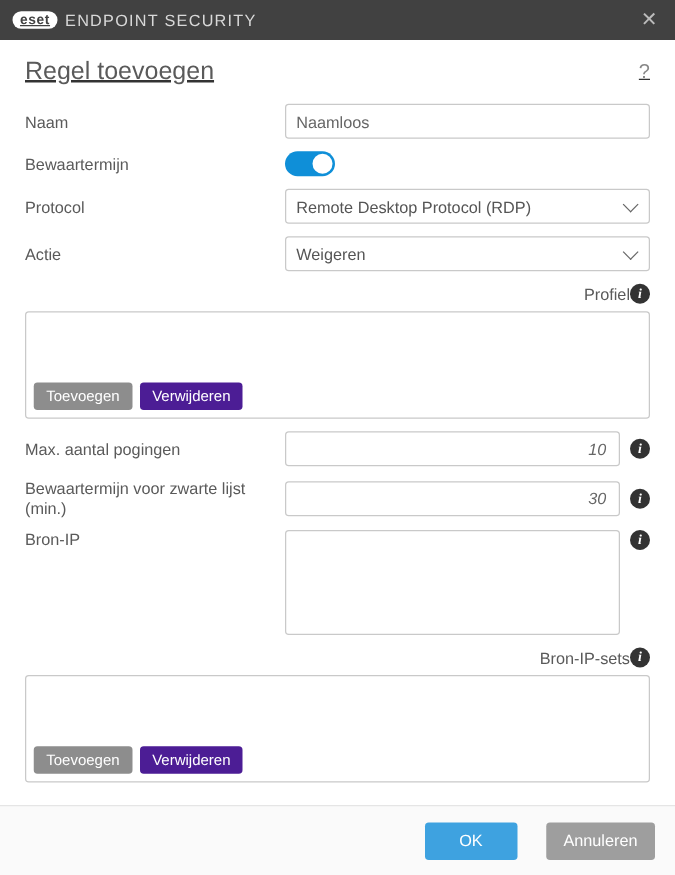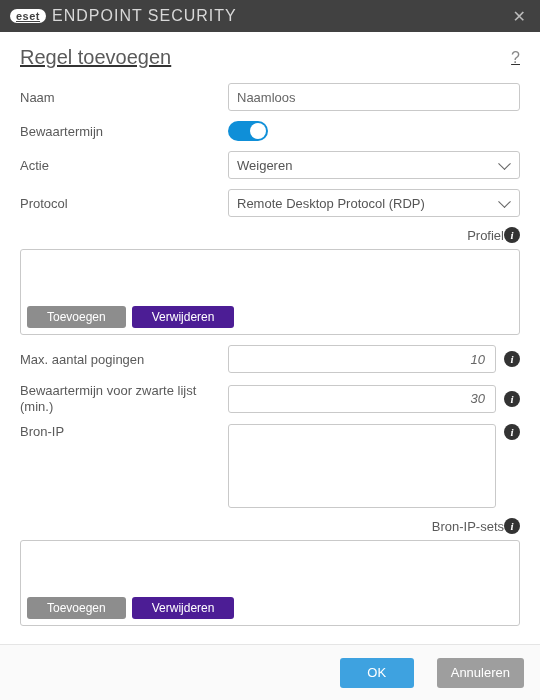--- a/index.html
+++ b/index.html
@@ -1,20 +1,20 @@
 <!DOCTYPE html>
 <html><head>
 <meta charset="utf-8">
 <style>
 * { box-sizing: border-box; margin: 0; padding: 0; }
 body { font-family: "Segoe UI", Arial, sans-serif; font-size: 13px; color: #333; background: #fff; width: 540px; height: 700px; overflow: hidden; display: flex; flex-direction: column; }
 .titlebar { height: 32px; background: #414141; color: #cfcfcf; display: flex; align-items: center; padding: 0 10px; }
 .logo { display: flex; align-items: center; gap: 6px; }
 .logo-badge { background: #fff; color: #414141; font-weight: 700; font-size: 11px; padding: 1px 6px; border-radius: 9px; letter-spacing: 0.5px; text-decoration: underline; }
-.logo-text { font-size: 16px; letter-spacing: 1px; color: #d8d8d8; }
+.logo-text { font-size: 13px; letter-spacing: 1px; color: #d8d8d8; }
 .titlebar-spacer { flex: 1; }
 .close-x { font-size: 16px; color: #bbb; cursor: pointer; padding: 0 4px; }
 .content { flex: 1; overflow-y: auto; padding: 14px 20px 10px 20px; position: relative; }
 .heading-row { display: flex; align-items: center; justify-content: space-between; margin-bottom: 14px; text-decoration: underline; }
 .heading { font-size: 20px; color: #5a5a5a; font-weight: 400; }
 .help-icon { font-size: 16px; color: #888; cursor: pointer; }
 .form-row { display: flex; align-items: center; margin-bottom: 10px; gap: 8px; }
 .form-label { width: 200px; color: #5a5a5a; font-size: 13px; flex-shrink: 0; }
 .form-label.two-line { line-height: 1.2; }
 .form-control-wrap { flex: 1; display: flex; align-items: center; gap: 8px; }
@@ -23,21 +23,21 @@
 .select { width: 100%; height: 28px; border: 1px solid #c9c9c9; border-radius: 3px; padding: 2px 26px 2px 8px; font-size: 13px; color: #555; background: #fff; position: relative; display: flex; align-items: center; cursor: pointer; }
 .select::after { content: ""; position: absolute; right: 10px; top: 50%; width: 8px; height: 8px; border-right: 1.5px solid #666; border-bottom: 1.5px solid #666; transform: translateY(-65%) rotate(45deg); }
 .toggle { width: 40px; height: 20px; background: #0f8fd8; border-radius: 10px; position: relative; cursor: pointer; }
 .toggle-knob { position: absolute; right: 2px; top: 2px; width: 16px; height: 16px; background: #fff; border-radius: 50%; }
 .info-icon { width: 16px; height: 16px; display: inline-flex; align-items: center; justify-content: center; background: #333; color: #fff; border-radius: 50%; font-style: italic; font-weight: bold; font-family: Georgia, serif; font-size: 11px; cursor: pointer; flex-shrink: 0; }
 .section-label-row { display: flex; align-items: center; justify-content: flex-end; margin: 4px 0 6px 0; }
 .section-label { color: #5a5a5a; font-size: 13px; }
 .listbox { border: 1px solid #c9c9c9; border-radius: 3px; min-height: 86px; background: #fff; display: flex; flex-direction: column; justify-content: flex-end; margin-bottom: 10px; }
 .listbox-content { flex: 1; }
 .listbox-buttons { display: flex; gap: 6px; padding: 6px; }
-.pill { height: 22px; padding: 0 20px; border-radius: 3px; font-size: 12px; color: #fff; display: inline-flex; align-items: center; cursor: pointer; border: none; }
+.pill { height: 22px; padding: 0 10px; border-radius: 3px; font-size: 12px; color: #fff; display: inline-flex; align-items: center; cursor: pointer; border: none; }
 .pill.add { background: #8d8d8d; }
 .pill.remove { background: #4c1d95; cursor: default; }
 .textarea { width: 100%; height: 84px; border: 1px solid #c9c9c9; border-radius: 3px; background: #fff; resize: none; }
 .footer { height: 56px; border-top: 1px solid #e5e5e5; display: flex; align-items: center; justify-content: flex-end; padding: 0 16px; gap: 23px; background: #fafafa; }
 .btn { min-width: 74px; height: 30px; border: none; border-radius: 3px; font-size: 13px; color: #fff; cursor: pointer; padding: 0 14px; }
 .btn-primary { background: #3ea2e0; }
 .btn-secondary { background: #9e9e9e; }
 .row-with-info { display: flex; align-items: center; gap: 8px; }
 .row-with-info .form-control-wrap { flex: 1; }
 </style>
@@ -70,33 +70,33 @@
   <div class="form-row">
     <div class="form-label">Bewaartermijn</div>
     <div class="form-control-wrap">
       <div class="toggle">
         <div class="toggle-knob"></div>
       </div>
     </div>
   </div>
 
   <div class="form-row">
-    <div class="form-label">Actie</div>
+    <div class="form-label">Protocol</div>
     <div class="form-control-wrap">
       <div class="select">
-        <span>Weigeren</span>
+        <span>Remote Desktop Protocol (RDP)</span>
       </div>
     </div>
   </div>
 
   <div class="form-row">
-    <div class="form-label">Protocol</div>
+    <div class="form-label">Actie</div>
     <div class="form-control-wrap">
       <div class="select">
-        <span>Remote Desktop Protocol (RDP)</span>
+        <span>Weigeren</span>
       </div>
     </div>
   </div>
 
   <div class="section-label-row">
     <span class="section-label">Profiel</span>
     <span class="info-icon">i</span>
   </div>
   <div class="listbox">
     <div class="listbox-content"></div>

